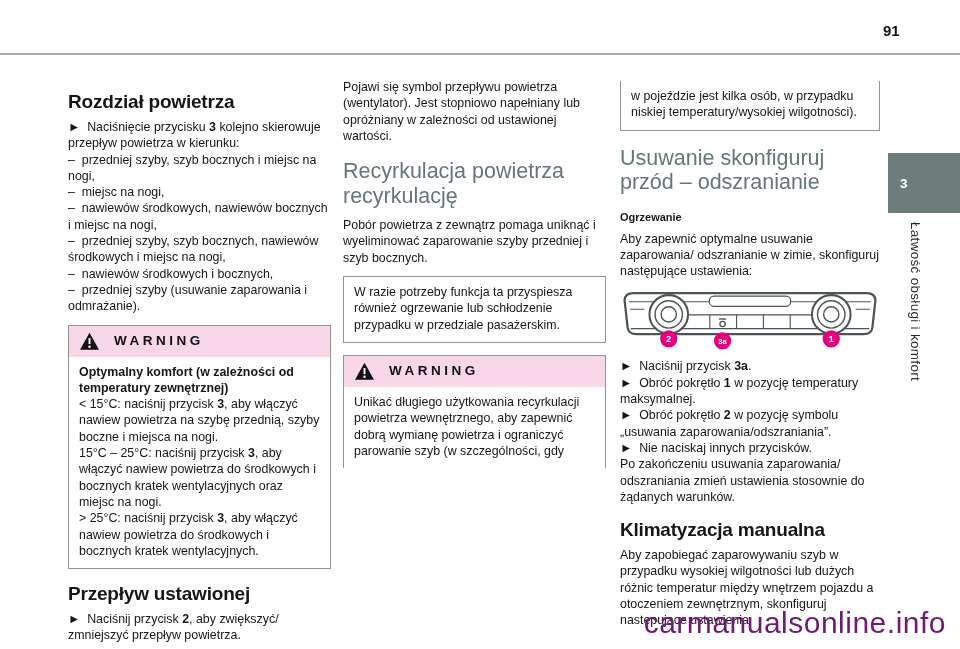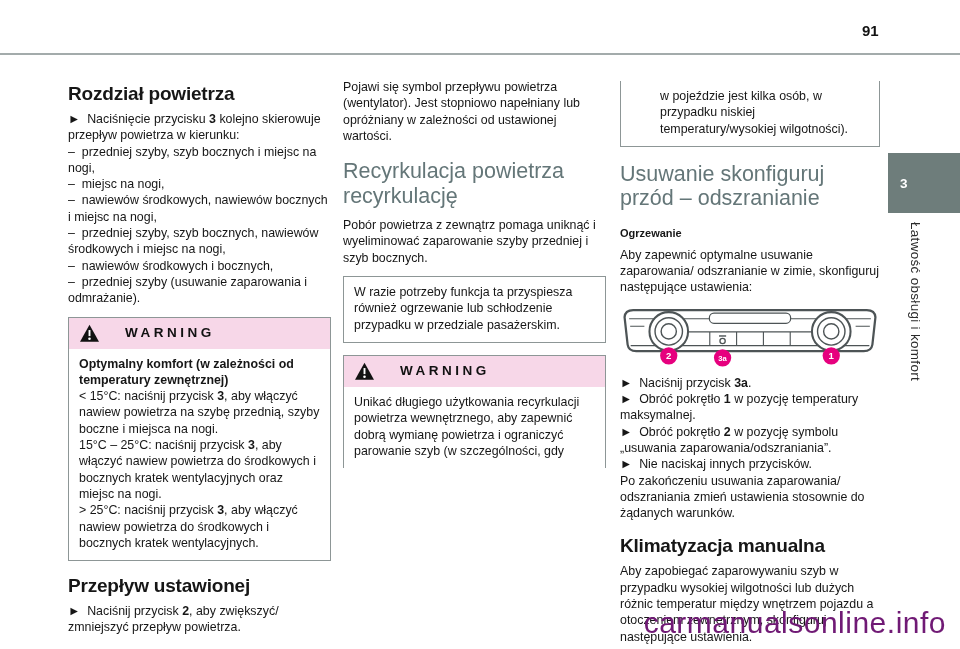--- a/index.html
+++ b/index.html
@@ -2,38 +2,38 @@
 <html><head>
 <meta charset="utf-8">
 <style>
   html,body { margin:0; padding:0; }
   body {
     width:960px; height:649px; position:relative; overflow:hidden;
     background:#ffffff; color:#161616;
     font-family:"Liberation Sans", sans-serif;
   }
   .toprule { position:absolute; left:0; top:53px; width:960px; height:2px; background:#a3abab; }
-  .pagenum { position:absolute; left:862px; top:22px; font-size:15px; font-weight:bold; color:#111; }
+  .pagenum { position:absolute; left:883px; top:22px; font-size:15px; font-weight:bold; color:#111; }
 
   .col { position:absolute; top:79px; font-size:12.4px; line-height:16.3px; }
   #col1 { left:68px;  width:263px; }
   #col2 { left:343px; width:263px; }
   #col3 { left:620px; width:260px; }
 
   .h1 { font-size:19px; line-height:22px; font-weight:bold; margin:14px 0 6px; letter-spacing:-0.2px; }
-  .col .h1:first-child { margin-top:4px; }
+  .col .h1:first-child { margin-top:12px; }
   .h2teal { font-size:21.5px; line-height:24.5px; font-weight:normal; color:#647678; margin:15px 0 9px; }
   .h3 { font-size:11px; line-height:19px; font-weight:bold; margin:13px 0 4px; }
   .para { margin:0 0 2px; }
   .para .tline { margin:0; }
 
   .alert { border:1.5px solid #8d9696; margin:10px 0 12px; background:#fff; }
   .alert.cut-bottom { border-bottom:none; margin-bottom:0; }
-  .alert.cut-top { border-top:none; margin-top:2px;padding-left:29px; }
-  .alert-head { display:flex; align-items:center; gap:25px; padding:6px 10px; }
+  .alert.cut-top { border-top:none; margin-top:2px; }
+  .alert-head { display:flex; align-items:center; gap:14px; padding:6px 10px; }
   .alert-head.warn { background:#f7d7e8; }
   .alert-head.notice { background:#f8cdef; }
   .alert-title { font-weight:bold; font-size:13.5px; letter-spacing:3.5px; color:#111; }
   .alert-body { padding:7px 10px 9px; }
   .alert-body .tline { margin:0; }
 
   .diagram { margin:9px 0 7px; }
   .diagram svg { display:block; width:100%; height:auto; }
 
   .sidebar-tab {

